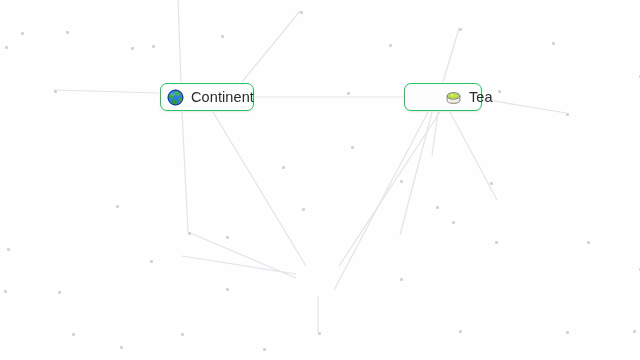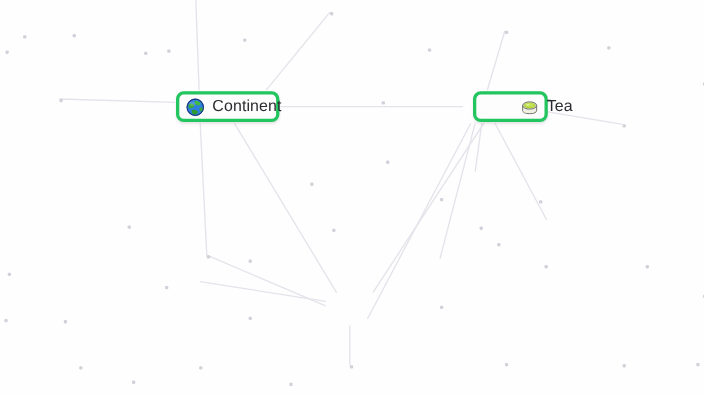--- a/index.html
+++ b/index.html
@@ -35,21 +35,21 @@
     opacity: 0.85;
   }
   .node {
     position: absolute;
     display: flex;
     align-items: center;
     box-sizing: border-box;
     height: 28px;
     padding: 0 9px 0 6px;
     background: #fdfdfd;
-    border: 3px solid #22c55e;
+    border: 1px solid #22c55e;
     border-radius: 7px;
     box-shadow: 0 1px 2px rgba(20,20,40,0.10), 0 0 0 1px rgba(255,255,255,0.6) inset;
     white-space: nowrap;
   }
   .node-icon {
     width: 17px;
     height: 17px;
     margin-right: 7px;
     flex: 0 0 auto;
     display: block;
@@ -138,21 +138,21 @@
       <path d="M4 12 Q9 8 13 11 Q16 14 12 17 Q8 19 5 17 Z" fill="#3aa83a"></path>
       <path d="M15 5 Q21 4 24 8 Q26 12 22 13 Q17 13 15 9 Z" fill="#41ba41"></path>
       <path d="M10 21 Q15 19 19 22 Q22 25 18 28 Q13 29 10 26 Z" fill="#2f9a2f"></path>
       <path d="M24 16 Q29 16 29 20 Q28 24 24 23 Q22 20 24 16 Z" fill="#3aa83a"></path>
       <ellipse cx="11" cy="10" rx="5" ry="4" fill="#ffffff" opacity="0.16"></ellipse>
       <circle cx="16" cy="16" r="14.2" fill="none" stroke="#13306e" stroke-width="1.6"></circle>
     </svg>
     <span class="node-label">Continent</span>
   </div>
 
-  <div class="node" id="node-tea" style="left: 430px; top: 83px; width: 68px; padding-left: 40px;">
+  <div class="node" id="node-tea" style="left: 404px; top: 83px; width: 78px; padding-left: 40px;">
     <svg class="node-icon" viewBox="0 0 32 32">
       <path d="M4 13 L4 21 Q4 27 16 27 Q28 27 28 21 L28 13 Z" fill="#efefe4"></path>
       <path d="M4 13 L4 21 Q4 27 16 27 Q28 27 28 21 L28 13 Z" fill="none" stroke="#6b6b5c" stroke-width="1.6"></path>
       <ellipse cx="16" cy="13" rx="12" ry="6.2" fill="#d9dcc8" stroke="#6b6b5c" stroke-width="1.6"></ellipse>
       <ellipse cx="16" cy="13" rx="9.6" ry="4.8" fill="#a6d32e"></ellipse>
       <ellipse cx="16" cy="12.4" rx="7.6" ry="3.5" fill="#c2e34f"></ellipse>
       <ellipse cx="13" cy="11.4" rx="3.2" ry="1.5" fill="#e8f5a0" opacity="0.8"></ellipse>
       <path d="M5 20 Q6 25 10 26" fill="none" stroke="#ffffff" stroke-width="1.4" opacity="0.55"></path>
     </svg>
     <span class="node-label">Tea</span>

